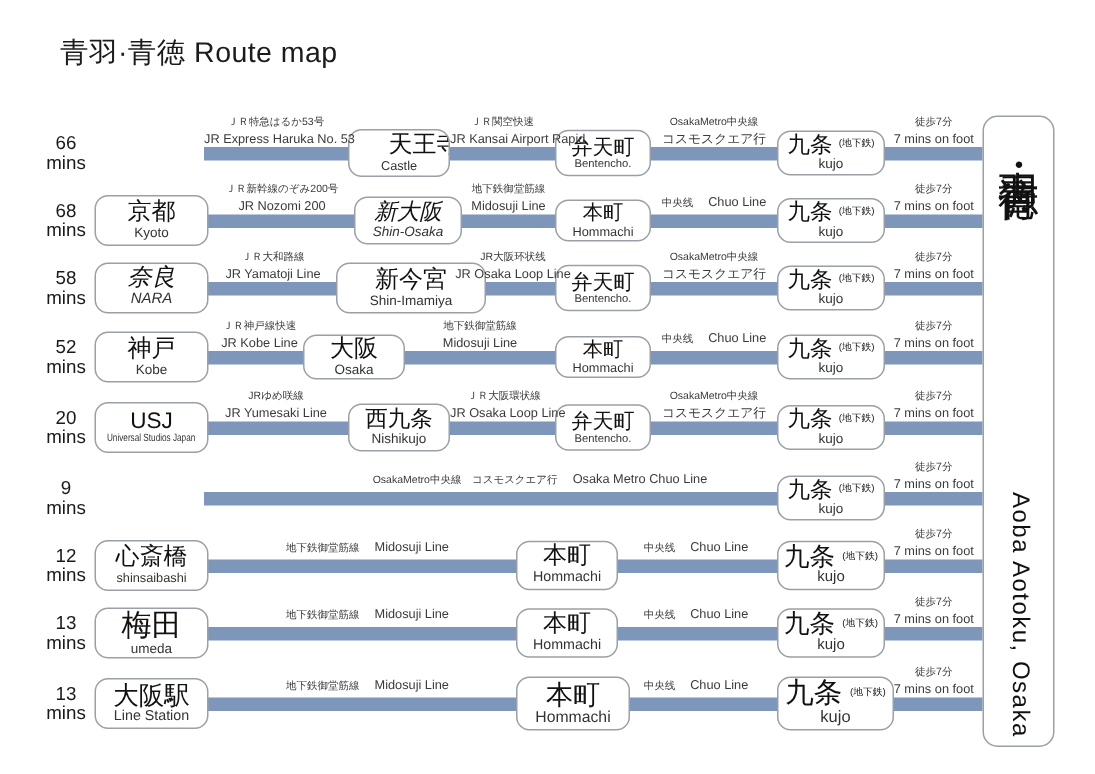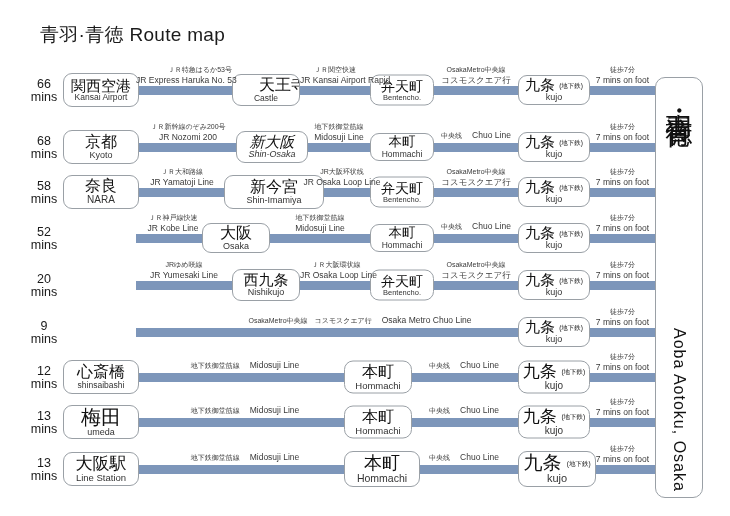--- a/index.html
+++ b/index.html
@@ -70,43 +70,39 @@
   }
 </style>
 </head>
 <body>
 
 <div id="page">
 
   <div class="title">青羽·青徳 Route map</div>
 
   <div id="rows">
-      <div class="row" style="top: 64px;">
+      <div class="row" style="top: 76px;">
         <div class="mins" style="top: 50%; transform: translateY(-50%);">
           <span class="num">66</span>
           <span class="unit">mins</span>
         </div>
         <div class="track" style="left: 136px; width: 519px;"></div>
-        <div class="stn" style="left: 63px; width: 76px; height: 34px;">
-          <div class="jp" style="font-size: 15px;">関西空港</div>
-          <div class="en" style="font-size: 8.5px;">Kansai Airport</div>
-        </div>
         <div class="stn" style="left: 232px; width: 68px; height: 32px;">
           <div class="jp" style="font-size: 16px; margin-left: 34px;">天王寺</div>
           <div class="en" style="font-size: 8.5px;">Castle</div>
         </div>
         <div class="stn" style="left: 370px; width: 64px; height: 31px;">
           <div class="jp" style="font-size: 14px;">弁天町</div>
           <div class="en" style="font-size: 7.5px;">Bentencho.</div>
         </div>
         <div class="stn" style="left: 518px; width: 72px; height: 30px;">
           <div class="jp" style="font-size: 15px;"><span>九条</span> <span class="sub">(地下鉄)</span></div>
           <div class="en" style="font-size: 9px;">kujo</div>
         </div>
-        <div class="lbl" style="left: 136px; width: 96px; top: 2px; text-align: right;">
+        <div class="lbl" style="left: 136px; width: 96px; top: 2px;">
           <span class="jp">ＪＲ特急はるか53号</span>
           <span class="en">JR Express Haruka No. 53</span>
         </div>
         <div class="lbl" style="left: 300px; width: 70px; top: 2px;">
           <span class="jp">ＪＲ関空快速</span>
           <span class="en">JR Kansai Airport Rapid</span>
         </div>
         <div class="lbl" style="left: 434px; width: 84px; top: 2px;">
           <span class="jp">OsakaMetro中央線</span>
           <span class="en">コスモスクエア行</span>
@@ -151,21 +147,21 @@
           <span class="jp">徒歩7分</span>
           <span class="en">7 mins on foot</span>
         </div>
       </div>
       <div class="row" style="top: 166px;">
         <div class="mins" style="top: 50%; transform: translateY(-50%);">
           <span class="num">58</span>
           <span class="unit">mins</span>
         </div>
         <div class="track" style="left: 136px; width: 519px;"></div>
-        <div class="stn" style="left: 63px; width: 76px; height: 34px;">
+        <div class="stn" style="left: 63px; width: 76px; height: 34px; font-style: italic;">
           <div class="jp" style="font-size: 16px;">奈良</div>
           <div class="en" style="font-size: 10px;">NARA</div>
         </div>
         <div class="stn" style="left: 224px; width: 100px; height: 34px;">
           <div class="jp" style="font-size: 16px;">新今宮</div>
           <div class="en" style="font-size: 9px;">Shin-Imamiya</div>
         </div>
         <div class="stn" style="left: 370px; width: 64px; height: 31px;">
           <div class="jp" style="font-size: 14px;">弁天町</div>
           <div class="en" style="font-size: 7.5px;">Bentencho.</div>
@@ -190,20 +186,24 @@
           <span class="jp">徒歩7分</span>
           <span class="en">7 mins on foot</span>
         </div>
       </div>
       <div class="row" style="top: 212px;">
         <div class="mins" style="top: 50%; transform: translateY(-50%);">
           <span class="num">52</span>
           <span class="unit">mins</span>
         </div>
         <div class="track" style="left: 136px; width: 519px;"></div>
+        <div class="stn" style="left: 63px; width: 76px; height: 34px;">
+          <div class="jp" style="font-size: 16px;">神戸</div>
+          <div class="en" style="font-size: 9px;">Kobe</div>
+        </div>
         <div class="stn" style="left: 202px; width: 68px; height: 30px;">
           <div class="jp" style="font-size: 16px;">大阪</div>
           <div class="en" style="font-size: 9px;">Osaka</div>
         </div>
         <div class="stn" style="left: 370px; width: 64px; height: 28px;">
           <div class="jp" style="font-size: 13.5px;">本町</div>
           <div class="en" style="font-size: 8.5px;">Hommachi</div>
         </div>
         <div class="stn" style="left: 518px; width: 72px; height: 30px;">
           <div class="jp" style="font-size: 15px;"><span>九条</span> <span class="sub">(地下鉄)</span></div>
@@ -222,20 +222,24 @@
           <span class="jp">徒歩7分</span>
           <span class="en">7 mins on foot</span>
         </div>
       </div>
       <div class="row" style="top: 259px;">
         <div class="mins" style="top: 50%; transform: translateY(-50%);">
           <span class="num">20</span>
           <span class="unit">mins</span>
         </div>
         <div class="track" style="left: 136px; width: 519px;"></div>
+        <div class="stn" style="left: 63px; width: 76px; height: 34px;">
+          <div class="jp" style="font-size: 15px;">USJ</div>
+          <div class="en" style="font-size: 7px; transform: scaleX(0.78); transform-origin: center center;">Universal Studios Japan</div>
+        </div>
         <div class="stn" style="left: 232px; width: 68px; height: 32px;">
           <div class="jp" style="font-size: 15px;">西九条</div>
           <div class="en" style="font-size: 9px;">Nishikujo</div>
         </div>
         <div class="stn" style="left: 370px; width: 64px; height: 31px;">
           <div class="jp" style="font-size: 14px;">弁天町</div>
           <div class="en" style="font-size: 7.5px;">Bentencho.</div>
         </div>
         <div class="stn" style="left: 518px; width: 72px; height: 30px;">
           <div class="jp" style="font-size: 15px;"><span>九条</span> <span class="sub">(地下鉄)</span></div>

